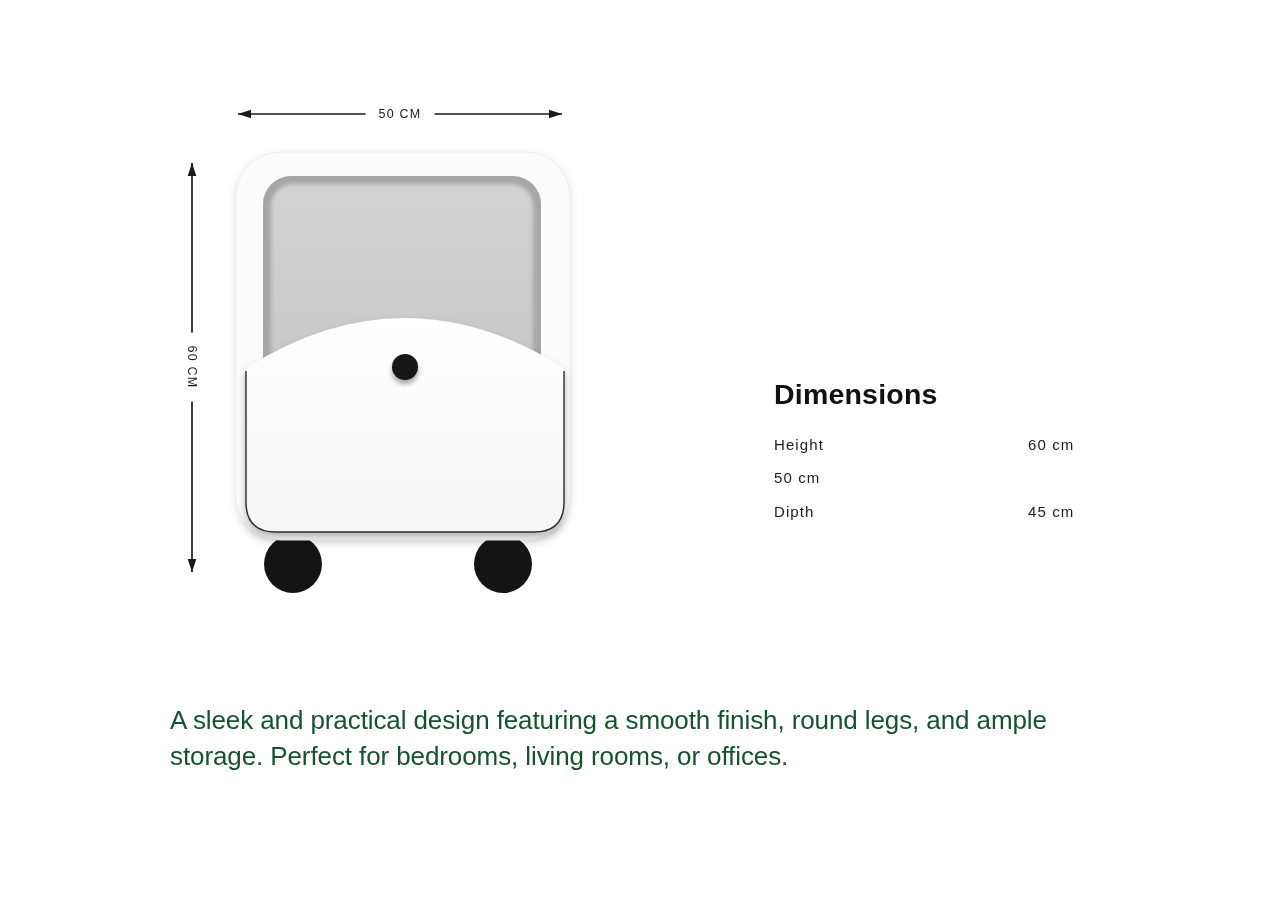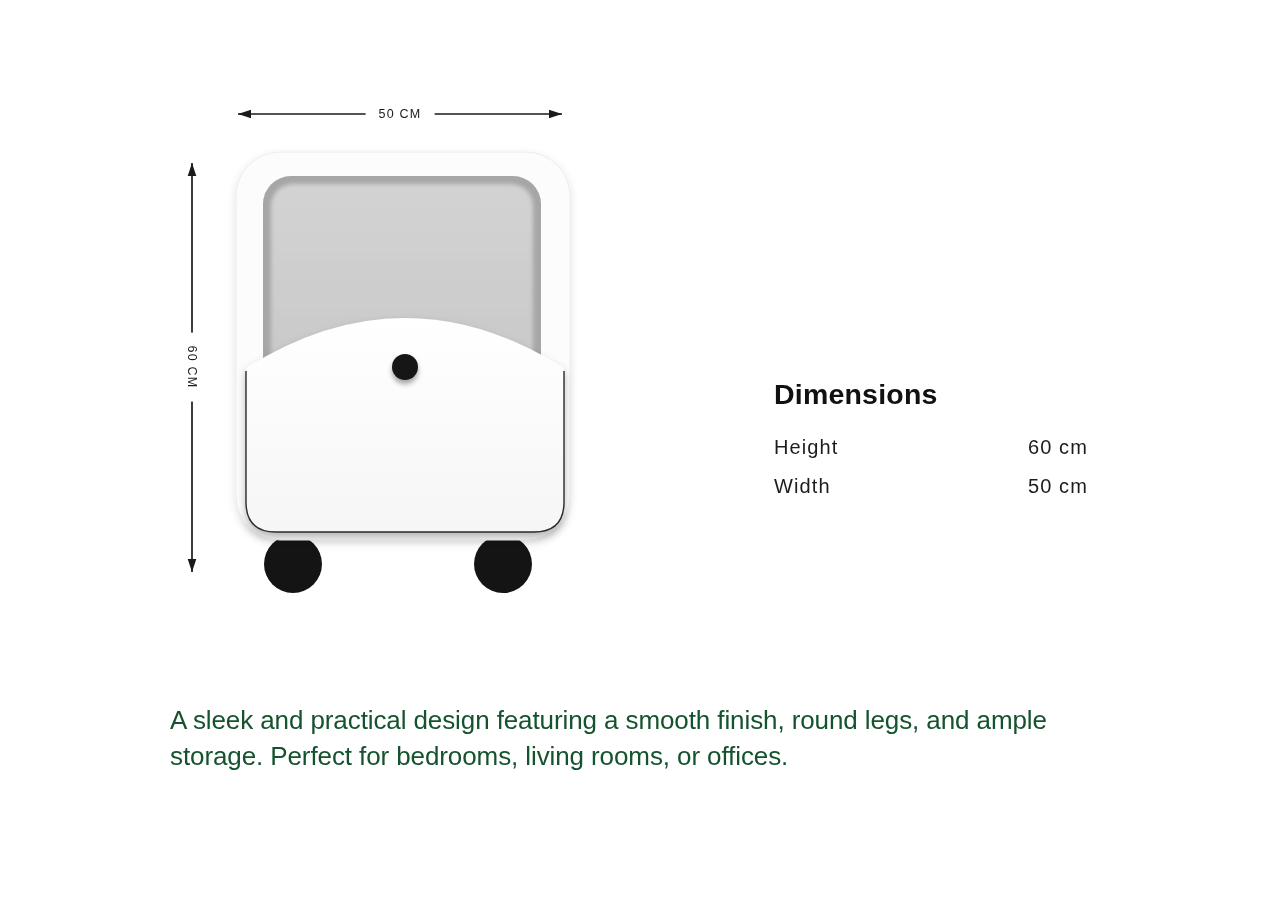--- a/index.html
+++ b/index.html
@@ -33,21 +33,21 @@
     font-size:28.5px;
     font-weight:700;
     color:#111111;
     letter-spacing:0.2px;
     line-height:1.2;
   }
   .dim-row{
     display:flex;
     align-items:flex-end;
     margin-bottom:16px;
-    font-size:20px;
+    font-size:15px;
     line-height:1.15;
     color:#1c1c1c;
     letter-spacing:1.1px;
   }
   .dim-row .lbl{width:254px;flex:none;}
   .dim-row .val{flex:none;}
 
   
   .product{position:absolute;left:168px;top:689px;width:975px;}
   .product-title{
@@ -120,22 +120,25 @@
   <span class="dim-label vertical">60 CM</span>
 
   <div class="dims">
     <h2 class="dims-title">Dimensions</h2>
 
     <div class="dim-row">
       <span class="lbl">Height</span>
       <span class="val">60 cm</span>
     </div>
     <div class="dim-row">
-      <span class="lbl">Width</span>
       <span class="val">50 cm</span>
+    </div>
+    <div class="dim-row">
+      <span class="lbl">Dipth</span>
+      <span class="val">45 cm</span>
     </div>
   </div>
 
   <div class="product">
     <p class="product-desc">A sleek and practical design featuring a smooth finish, round legs, and ample storage. Perfect for bedrooms, living rooms, or offices.</p>
   </div>
 
 </div>
 
 </body></html>

